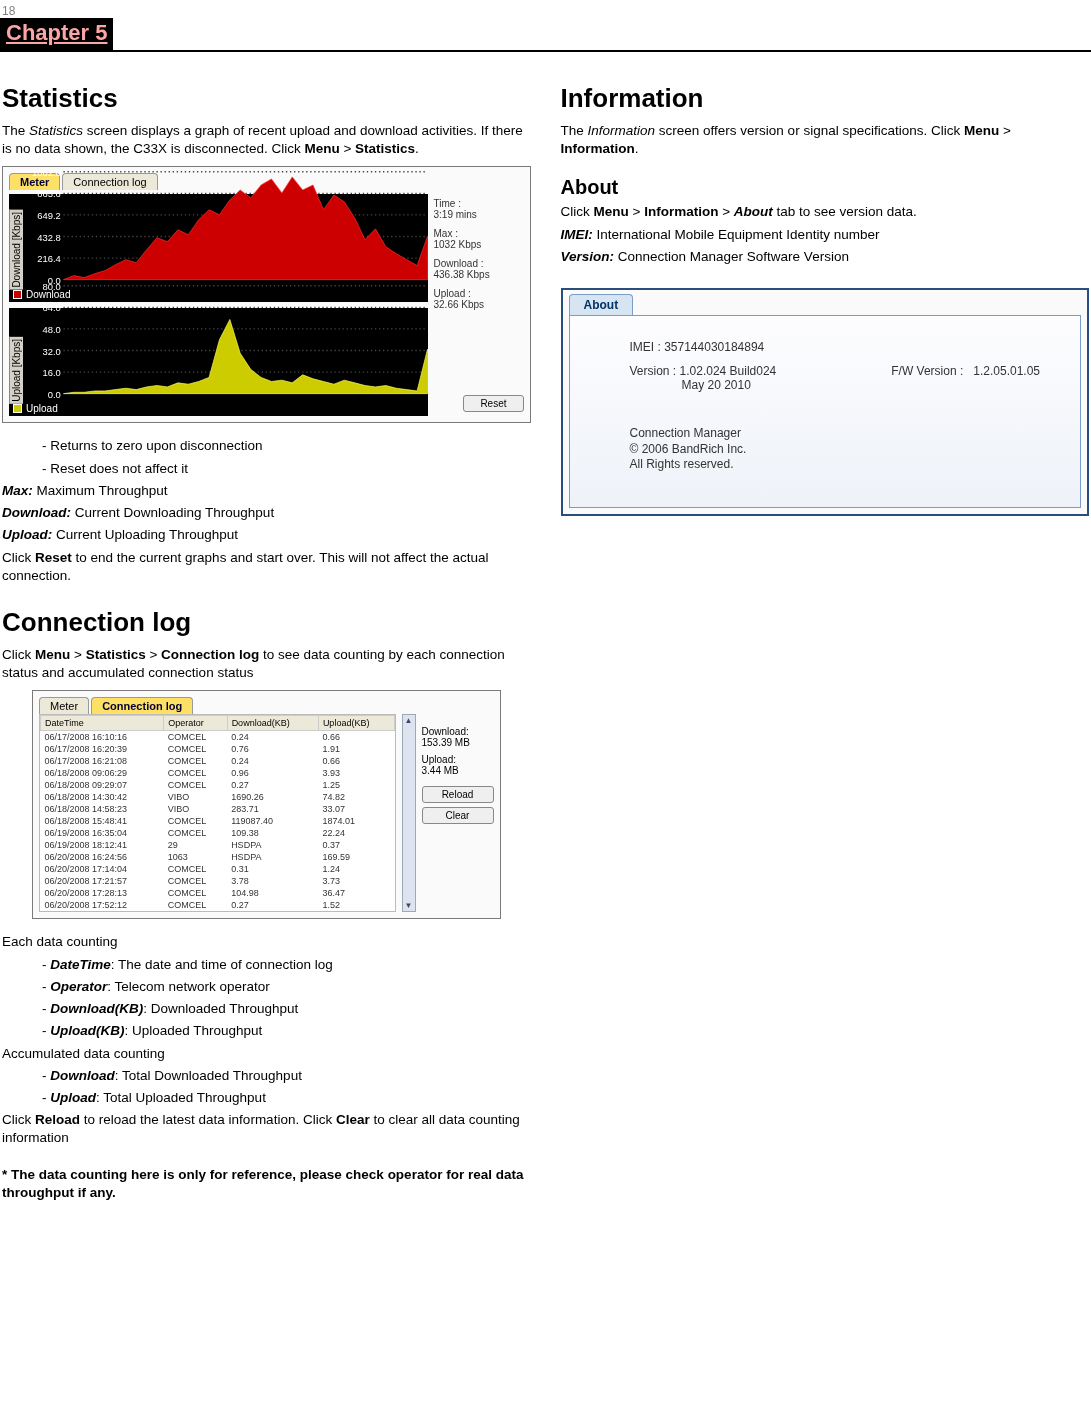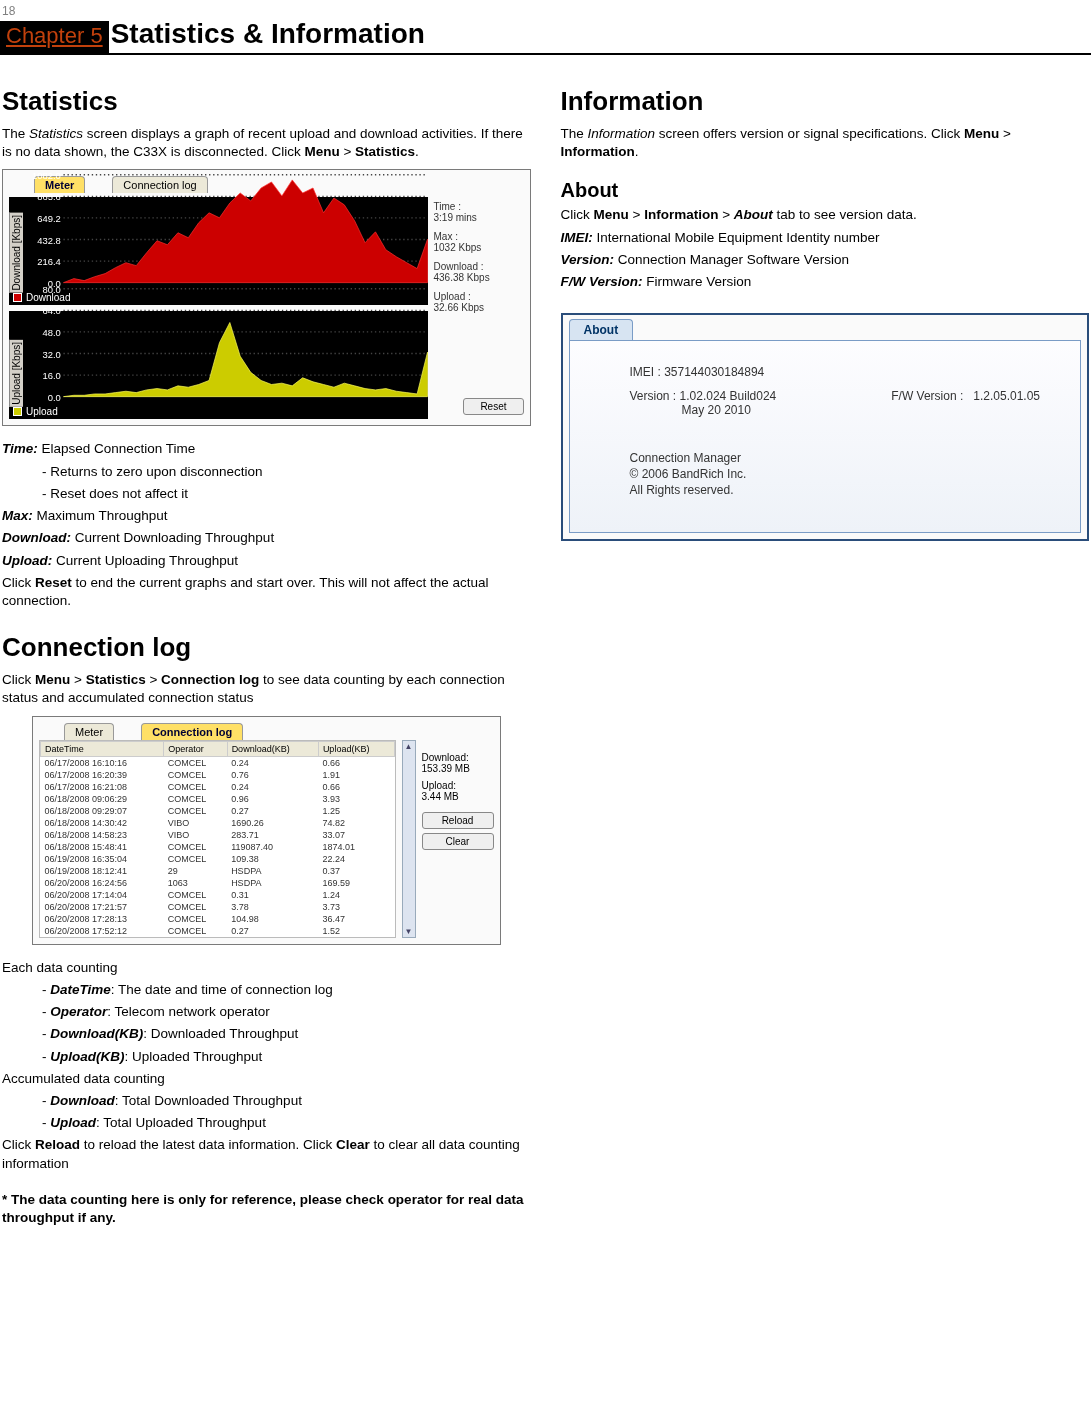--- a/index.html
+++ b/index.html
@@ -16,22 +16,22 @@
     padding: 4px 13px 0 2px;
   }
   .chapter-header {
     display: flex;
     align-items: baseline;
     border-bottom: 2px solid #000;
     margin: 0 0 25px 0;
   }
   .chapter-label {
     background: #000;
-    color: #c2410c;
-    font-weight: normal;
+    color: #fca5a5;
+    font-weight: bold;
     text-decoration: underline;
     font-size: 22px;
     padding: 2px 6px 4px 6px;
     display: inline-block;
   }
   .chapter-title {
     font-size: 28px;
     font-weight: bold;
     margin-left: 2px;
   }
@@ -73,21 +73,20 @@
   .stats-figure { display: flex; flex-direction: column; gap: 4px; }
   .stats-tabs { display: flex; gap: 2px; }
   .tab {
     border: 1px solid #999;
     border-bottom: none;
     padding: 2px 10px;
     font-size: 11px;
     background: #ece9d8;
     border-top-left-radius: 4px;
     border-top-right-radius: 4px;
-    margin-left: 25px;
   }
   .tab.active { background: #ffe066; font-weight: bold; color: #003; }
   .stats-body { display: flex; gap: 6px; align-items: stretch; }
   .charts-col { display: flex; flex-direction: column; gap: 6px; flex: 1; }
   .chart-box {
     background: #000000;
     color: #fff;
     position: relative;
     height: 95px;
     display: flex;
@@ -178,21 +177,20 @@
   .spacer { height: 10px; }
   .footnote { font-size: 13.5px; font-weight: bold; margin-top: 18px; line-height:1.35;}
 </style>
 </head>
 <body>
 
 <div class="page-num">18</div>
 
 <div class="chapter-header">
   <span class="chapter-label">Chapter 5</span>
-  <span class="chapter-title">Statistics &amp; Information</span>
 </div>
 
 <div class="columns">
 
   <div class="col">
 
     <div class="h2">Statistics</div>
     <p class="body">
       <span>The </span><span class="italic">Statistics</span><span> screen displays a graph of recent upload and download activities. If there is no data shown, the C33X is disconnected. Click </span><span class="bold">Menu</span><span> &gt; </span><span class="bold">Statistics</span><span>.</span>
     </p>
@@ -272,21 +270,20 @@
               <div class="side-block"><span>Max :</span><br><span>1032 Kbps</span></div>
               <div class="side-block"><span>Download :</span><br><span>436.38 Kbps</span></div>
               <div class="side-block"><span>Upload :</span><br><span>32.66 Kbps</span></div>
             </div>
             <button class="reset-btn">Reset</button>
           </div>
         </div>
       </div>
     </div>
 
-    <p class="body"><span class="bolditalic">Time:</span><span> Elapsed Connection Time</span></p>
     <p class="body indent">- Returns to zero upon disconnection</p>
     <p class="body indent">- Reset does not affect it</p>
     <p class="body"><span class="bolditalic">Max:</span><span> Maximum Throughput</span></p>
     <p class="body"><span class="bolditalic">Download:</span><span> Current Downloading Throughput</span></p>
     <p class="body"><span class="bolditalic">Upload:</span><span> Current Uploading Throughput</span></p>
     <p class="body"><span>Click </span><span class="bold">Reset</span><span> to end the current graphs and start over. This will not affect the actual connection.</span></p>
 
     <div class="h2" style="margin-top:22px">Connection log</div>
     <p class="body">
       <span>Click </span><span class="bold">Menu</span><span> &gt; </span><span class="bold">Statistics</span><span> &gt; </span><span class="bold">Connection log</span><span> to see data counting by each connection status and accumulated connection status</span>
@@ -436,21 +433,20 @@
     <p class="body">
       <span>The </span><span class="italic">Information</span><span> screen offers version or signal specifications. Click </span><span class="bold">Menu</span><span> &gt; </span><span class="bold">Information</span><span>.</span>
     </p>
 
     <div class="h3">About</div>
     <p class="body">
       <span>Click </span><span class="bold">Menu</span><span> &gt; </span><span class="bold">Information</span><span> &gt; </span><span class="bolditalic">About</span><span> tab to see version data.</span>
     </p>
     <p class="body"><span class="bolditalic">IMEI:</span><span> International Mobile Equipment Identity number</span></p>
     <p class="body"><span class="bolditalic">Version:</span><span> Connection Manager Software Version</span></p>
-    <p class="body"><span class="bolditalic">F/W Version:</span><span> Firmware Version</span></p>
 
     <div class="spacer"></div>
 
     <div class="figure-border about-figure" style="border:2px solid #2a4d7a;">
       <div class="about-tabwrap">
         <span class="about-tab">About</span>
       </div>
       <div class="about-panel">
         <div>IMEI : 357144030184894</div>
         <div class="about-row">

